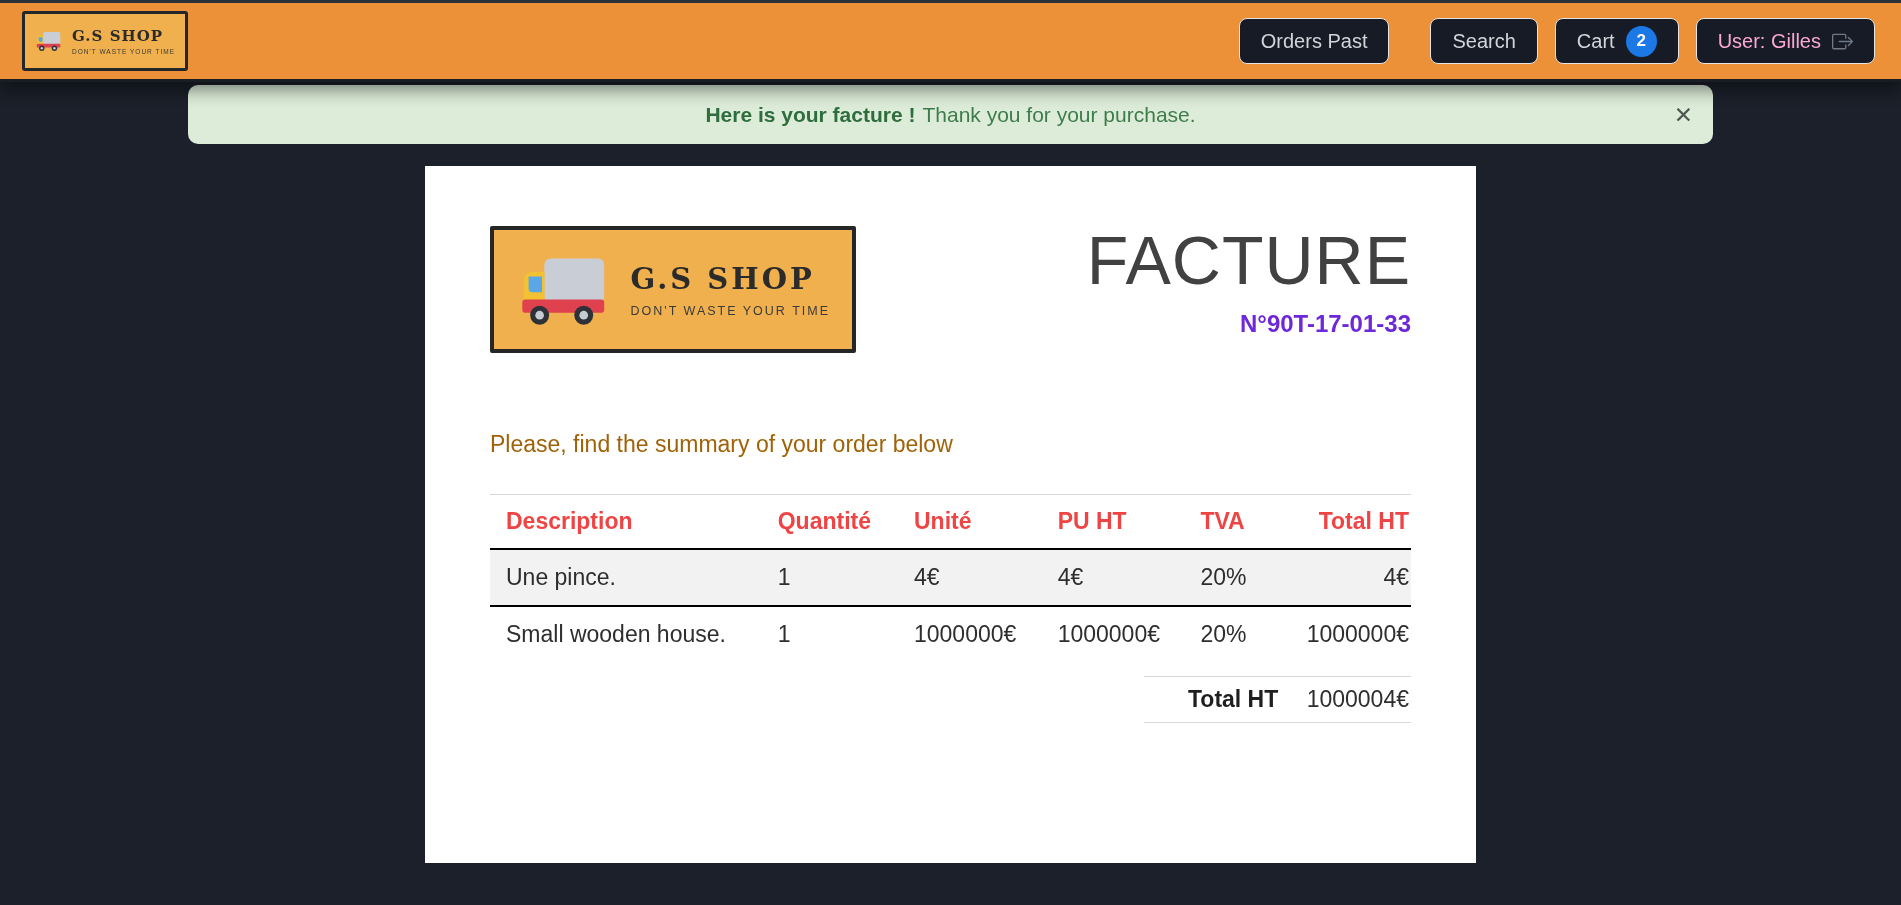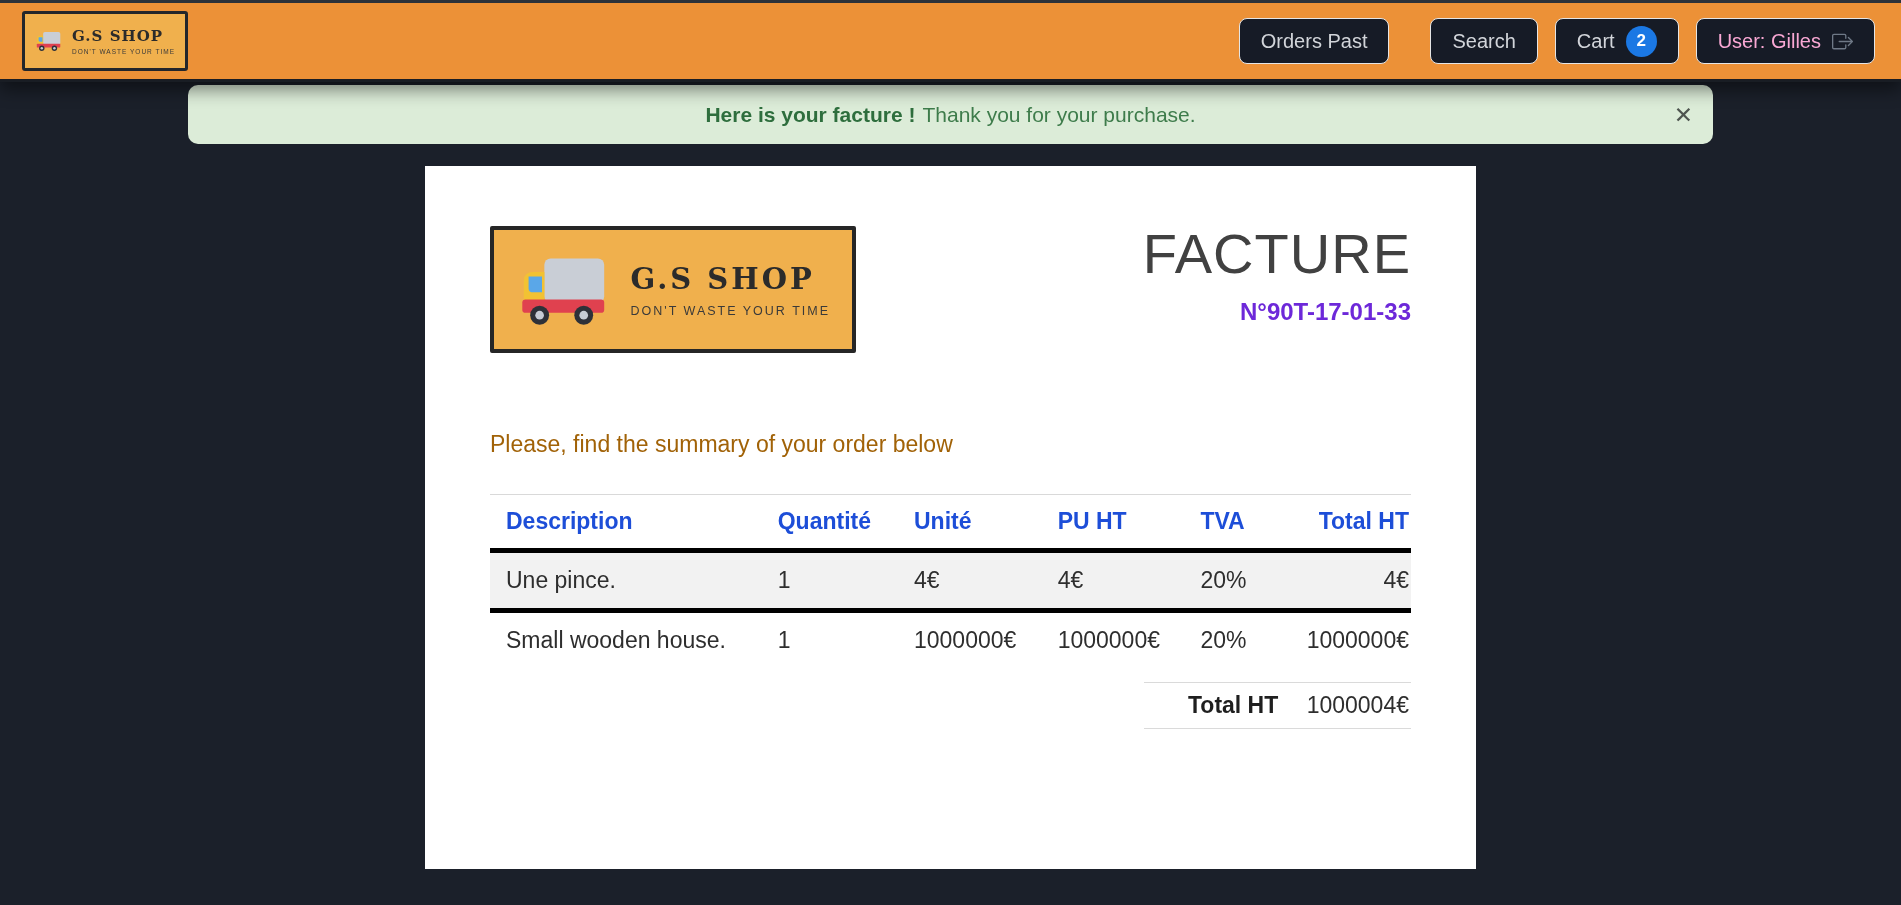--- a/index.html
+++ b/index.html
@@ -141,21 +141,21 @@
   }
   .invoice-logo .tagline {
     font-size: 12.5px;
     letter-spacing: 2px;
     color: #3a3a3a;
     margin-top: 8px;
     white-space: nowrap;
   }
   .invoice-title-block { text-align: right; }
   .invoice-title {
-    font-size: 56px;
+    font-size: 68px;
     font-weight: 400;
     color: #414141;
     line-height: 1;
     letter-spacing: 1px;
   }
   .invoice-number { font-size: 24px; font-weight: bold; color: #6d28d9; margin-top: 16px; }
 
   .company-block { margin-top: 40px; font-size: 23px; line-height: 31px; color: #333; }
   .company-block .name { font-weight: bold; font-size: 24px; color: #1f1f1f; }
 
@@ -167,30 +167,30 @@
   
   table.order-table {
     margin-top: 36px;
     width: 100%;
     border-collapse: collapse;
     table-layout: fixed;
   }
   .order-table th {
     text-align: left;
     font-size: 23px;
-    color: #1d4ed8;
+    color: #ef4444;
     padding: 13px 0 13px 16px;
     border-top: 1px solid #d9d9d9;
   }
   .order-table th:last-child { text-align: right; padding-right: 2px; padding-left: 0; }
   .order-table td {
     font-size: 23px;
     color: #2e2e2e;
     padding: 14px 0 14px 16px;
-    border-top: 5px solid #000000;
+    border-top: 2px solid #000000;
   }
   .order-table td:last-child { text-align: right; padding-right: 2px; padding-left: 0; }
   .order-table tbody tr:nth-child(odd) { background: #f2f2f2; }
 
   .total-row {
     width: 267px;
     margin-left: auto;
     margin-top: 14px;
     border-top: 1px solid #dadada;
     border-bottom: 1px solid #dadada;

